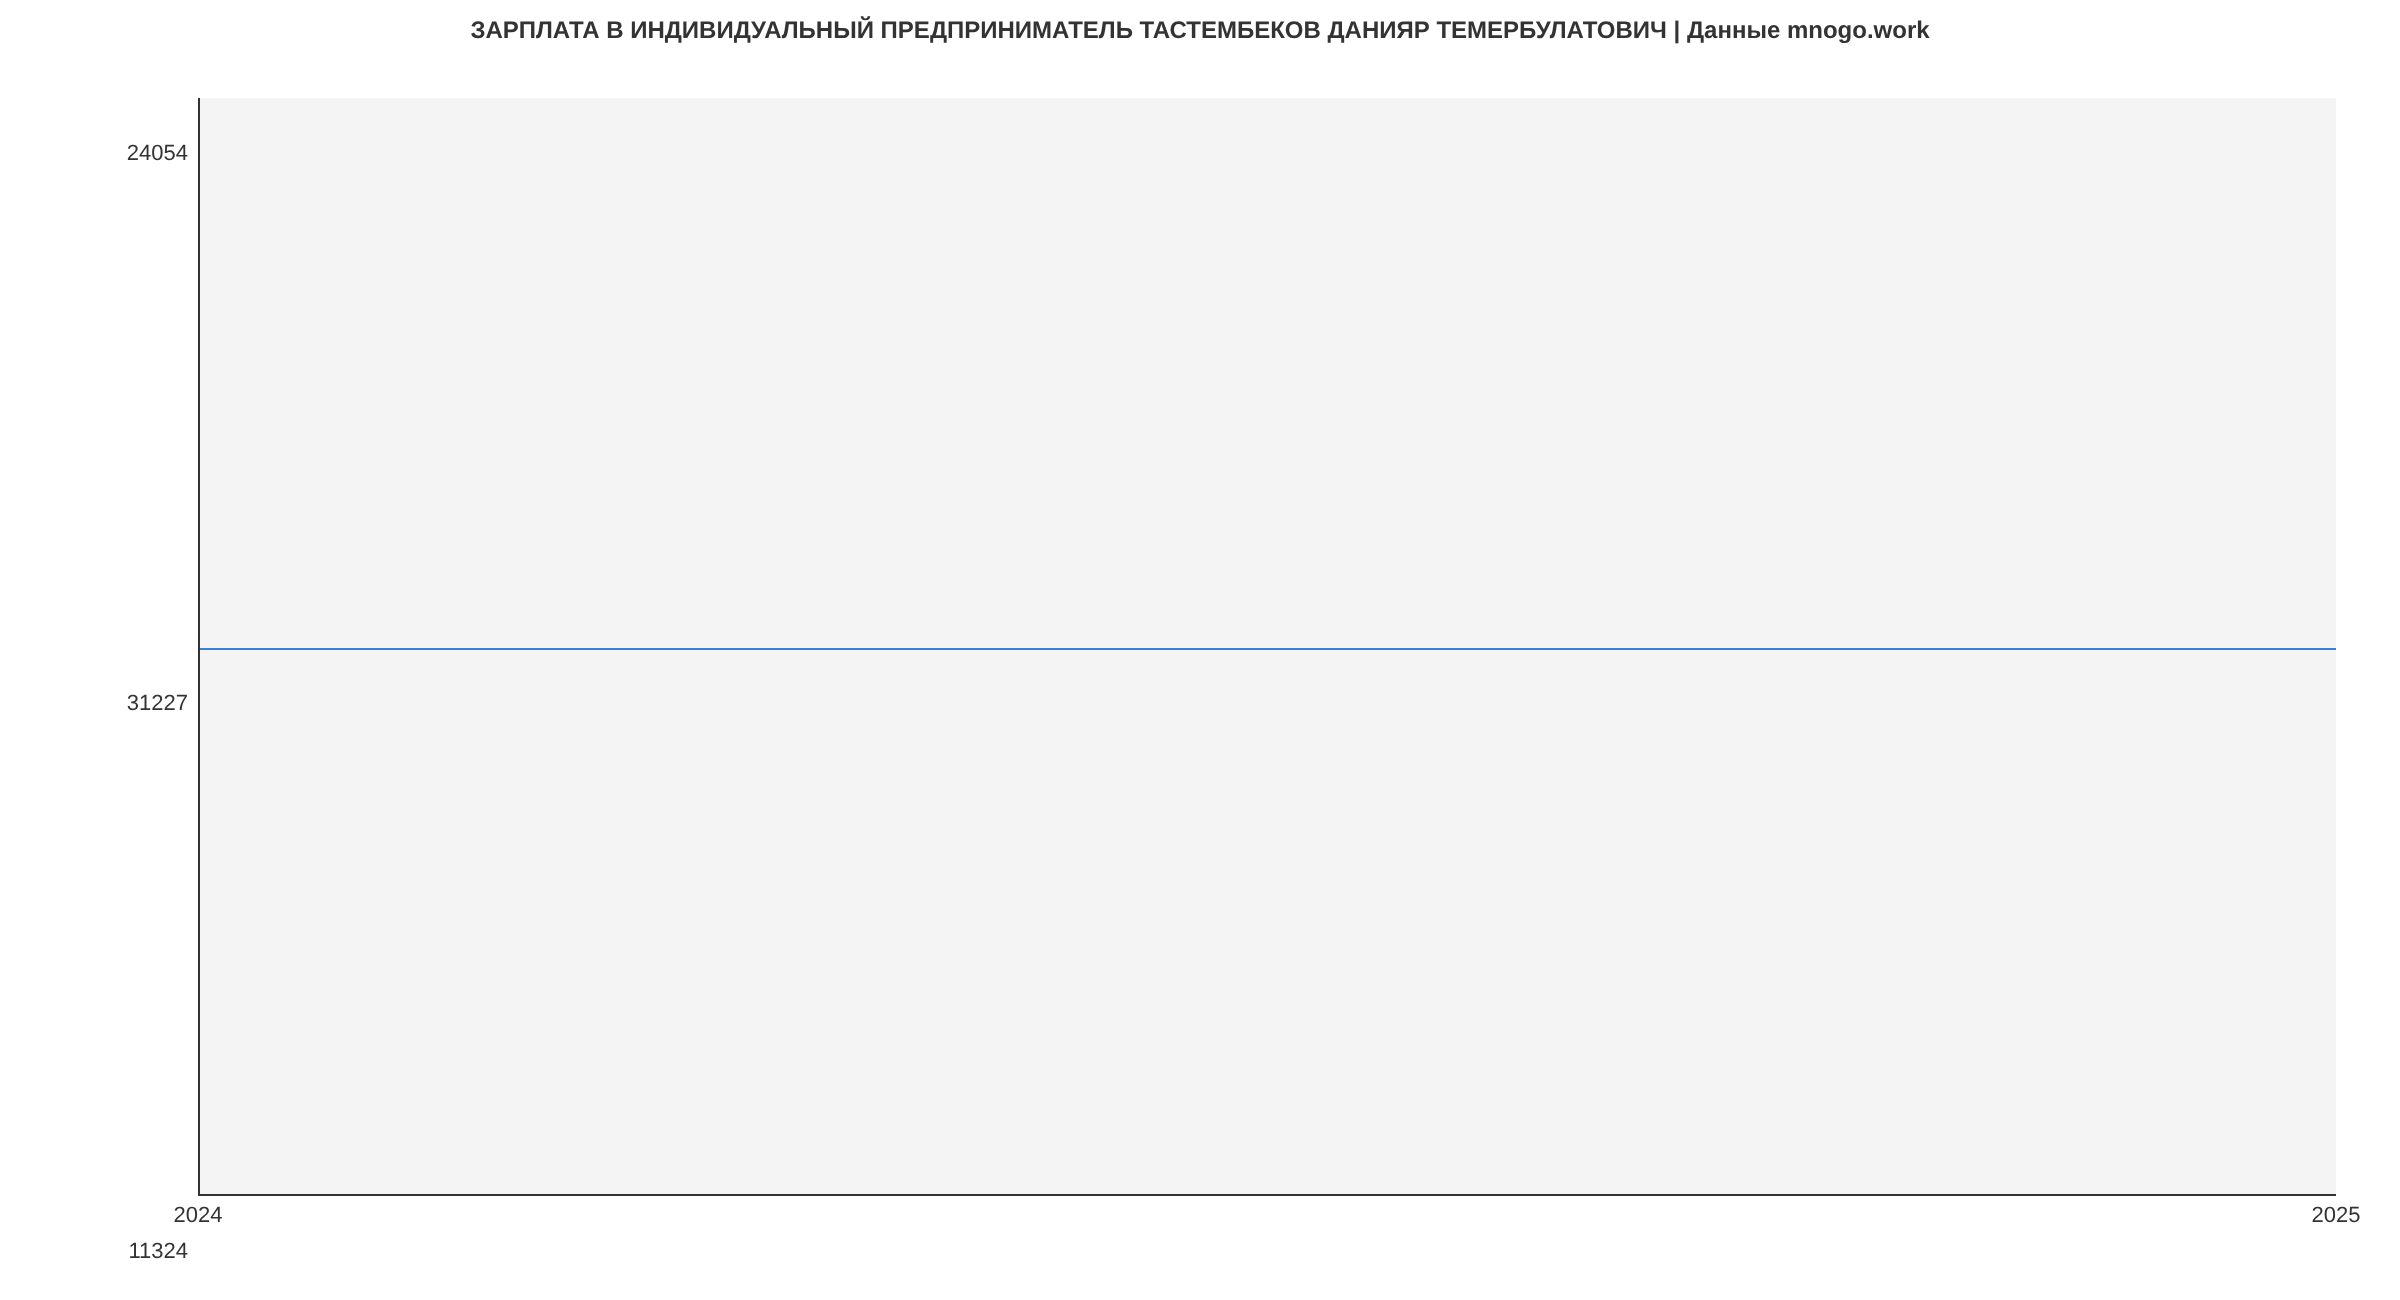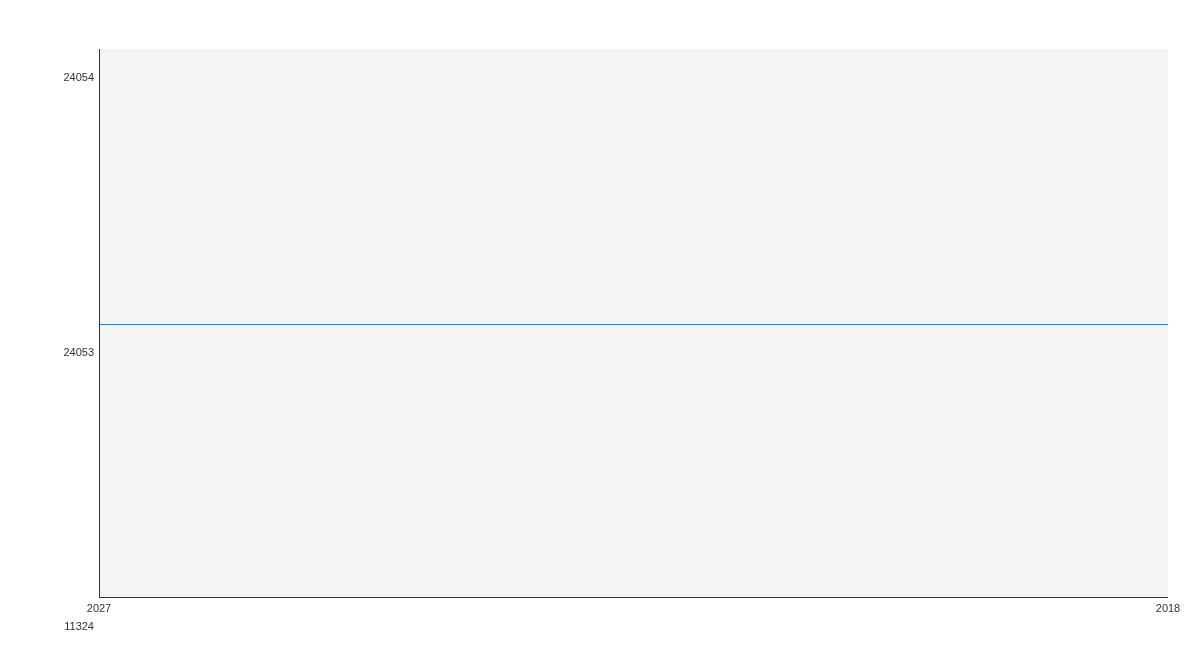--- a/index.html
+++ b/index.html
@@ -57,24 +57,25 @@
       top: 602px;
       font-size: 11px;
       color: #333;
       transform: translateX(-50%);
     }
   </style>
 </head>
 <body>
 
 <div class="chart-container">
+  <div class="chart-title">ЗАРПЛАТА В ИНДИВИДУАЛЬНЫЙ ПРЕДПРИНИМАТЕЛЬ ТАСТЕМБЕКОВ ДАНИЯР ТЕМЕРБУЛАТОВИЧ | Данные mnogo.work</div>
 
   <div class="plot-area">
     <div class="data-line" style="top: 274.5px;"></div>
   </div>
 
   <div class="y-tick-label" style="top: 49px;">24054</div>
-  <div class="y-tick-label" style="top: 323.5px;">24053</div>
+  <div class="y-tick-label" style="top: 323.5px;">31227</div>
   <div class="y-tick-label" style="top: 598px;">11324</div>
 
-  <div class="x-tick-label" style="left: 99px;">2027</div>
-  <div class="x-tick-label" style="left: 1168px;">2018</div>
+  <div class="x-tick-label" style="left: 99px;">2024</div>
+  <div class="x-tick-label" style="left: 1168px;">2025</div>
 </div>
 
 </body></html>

